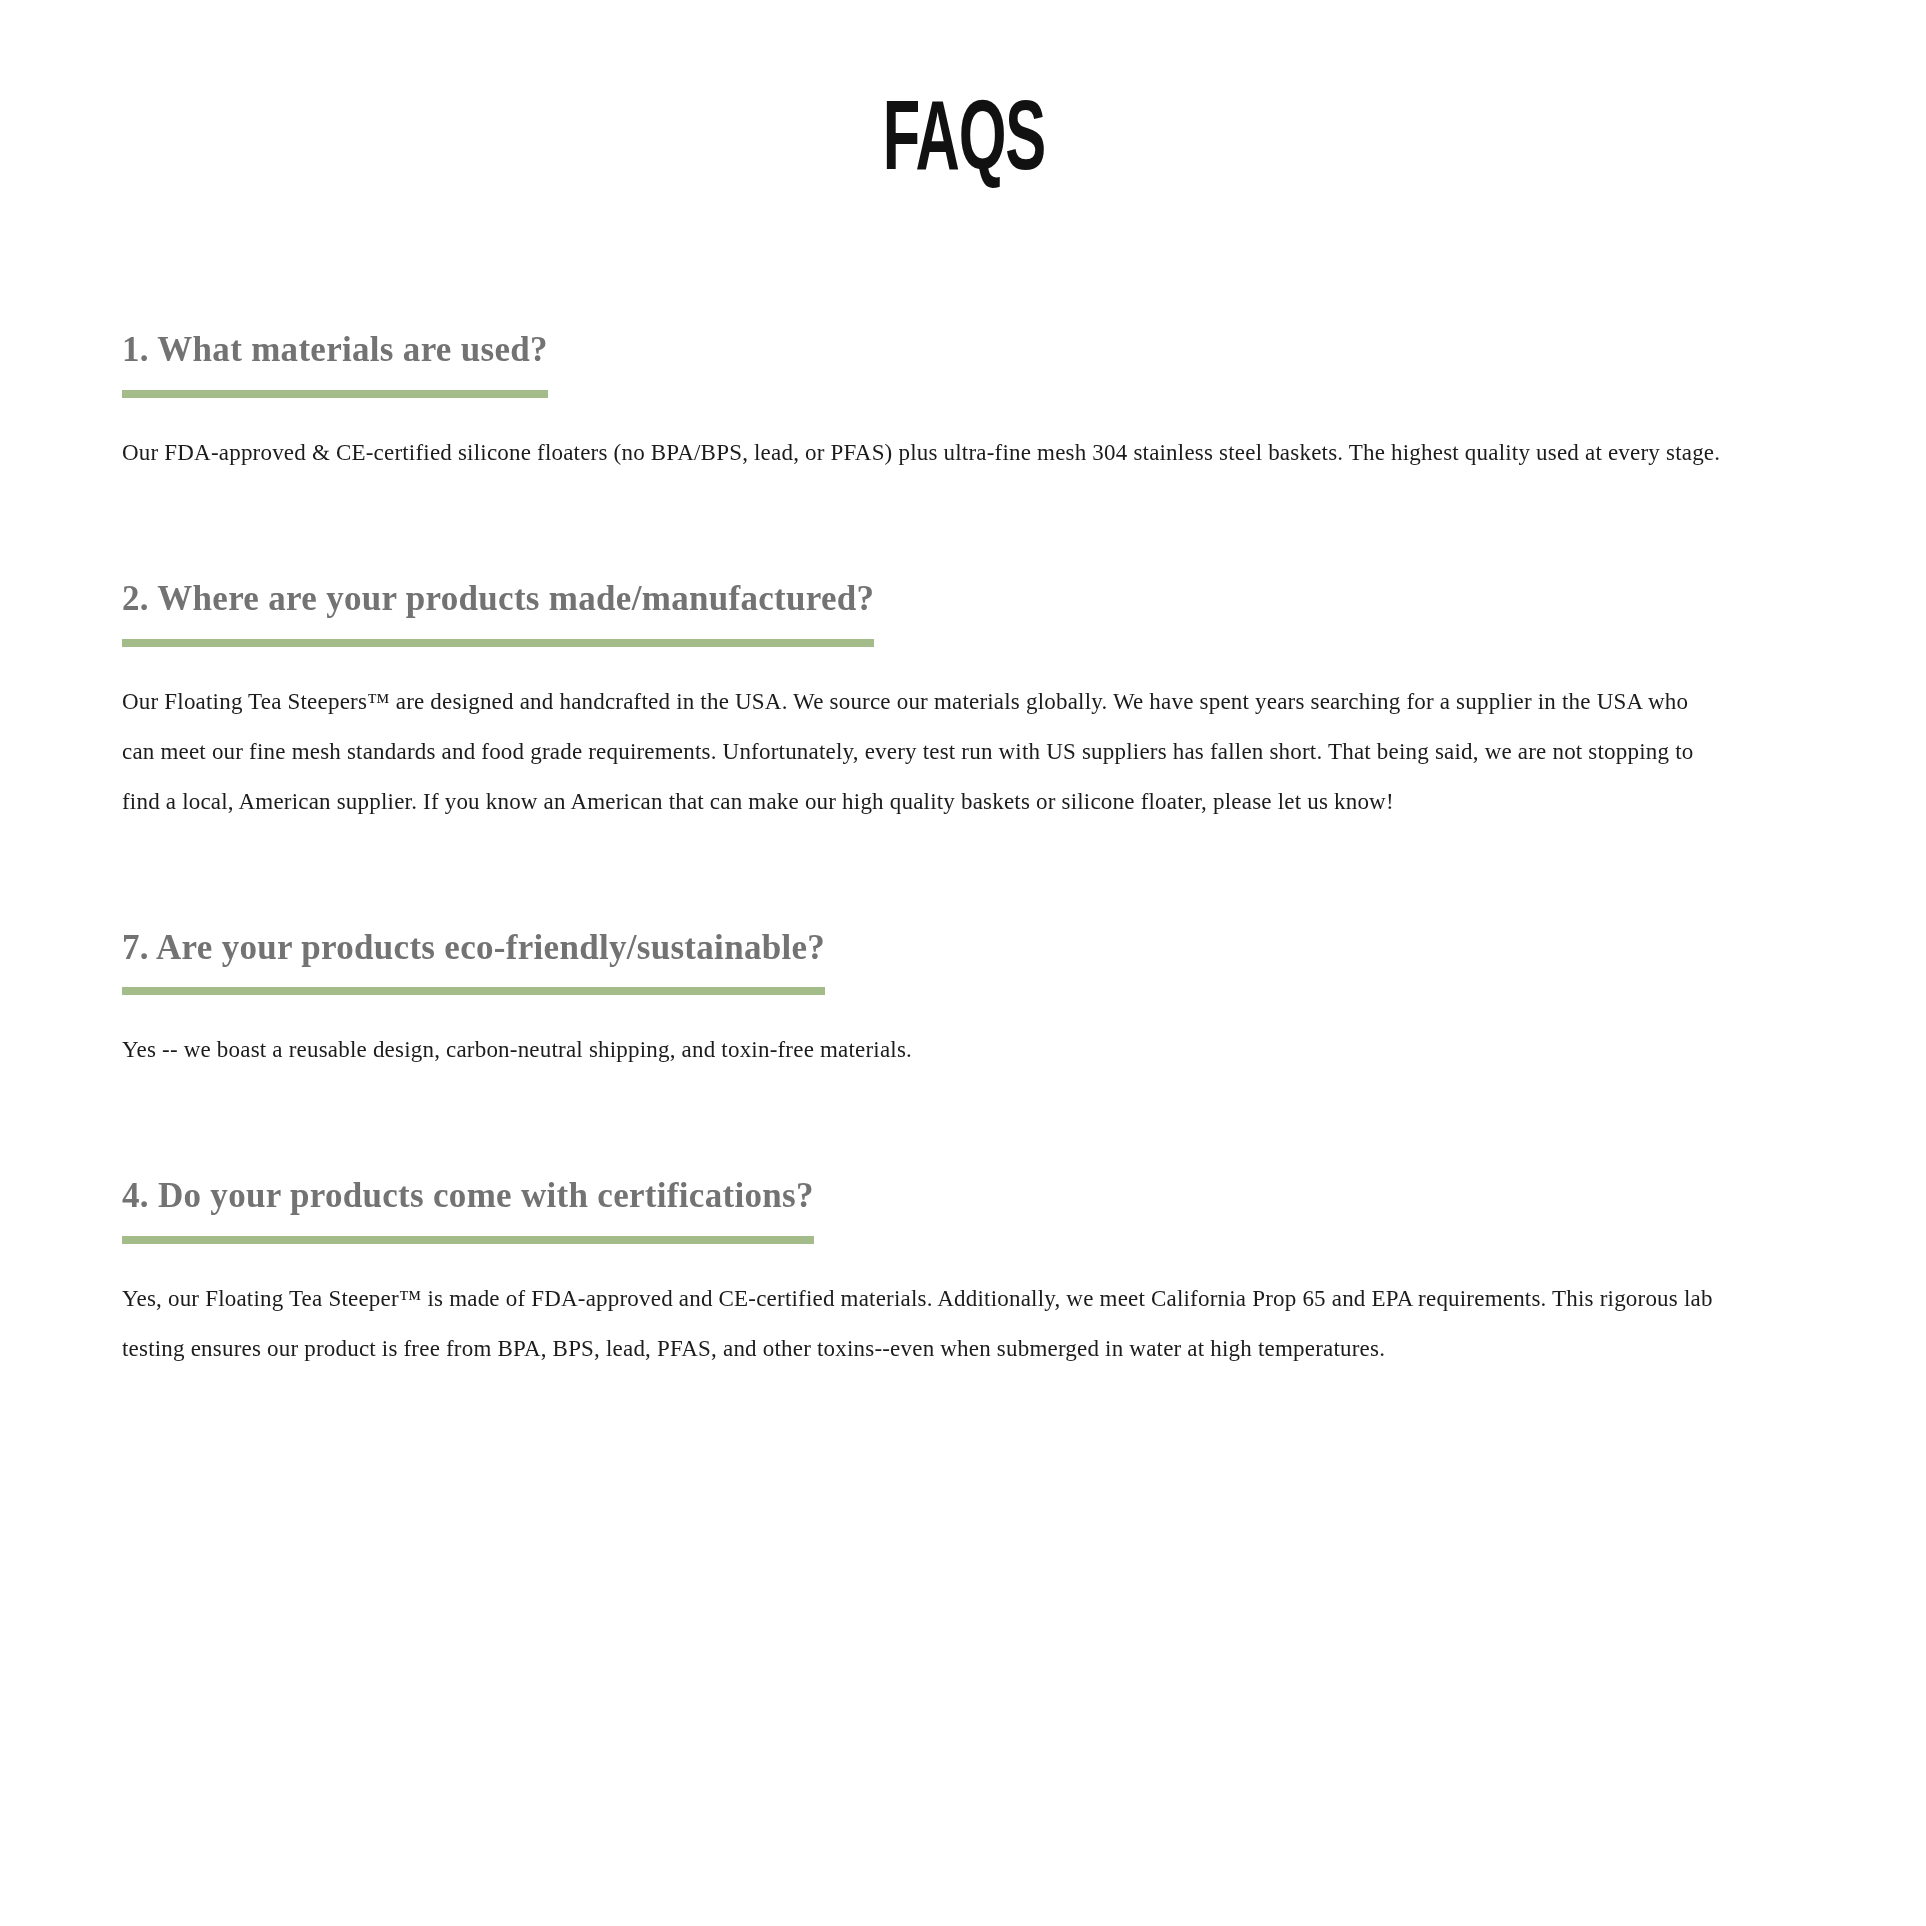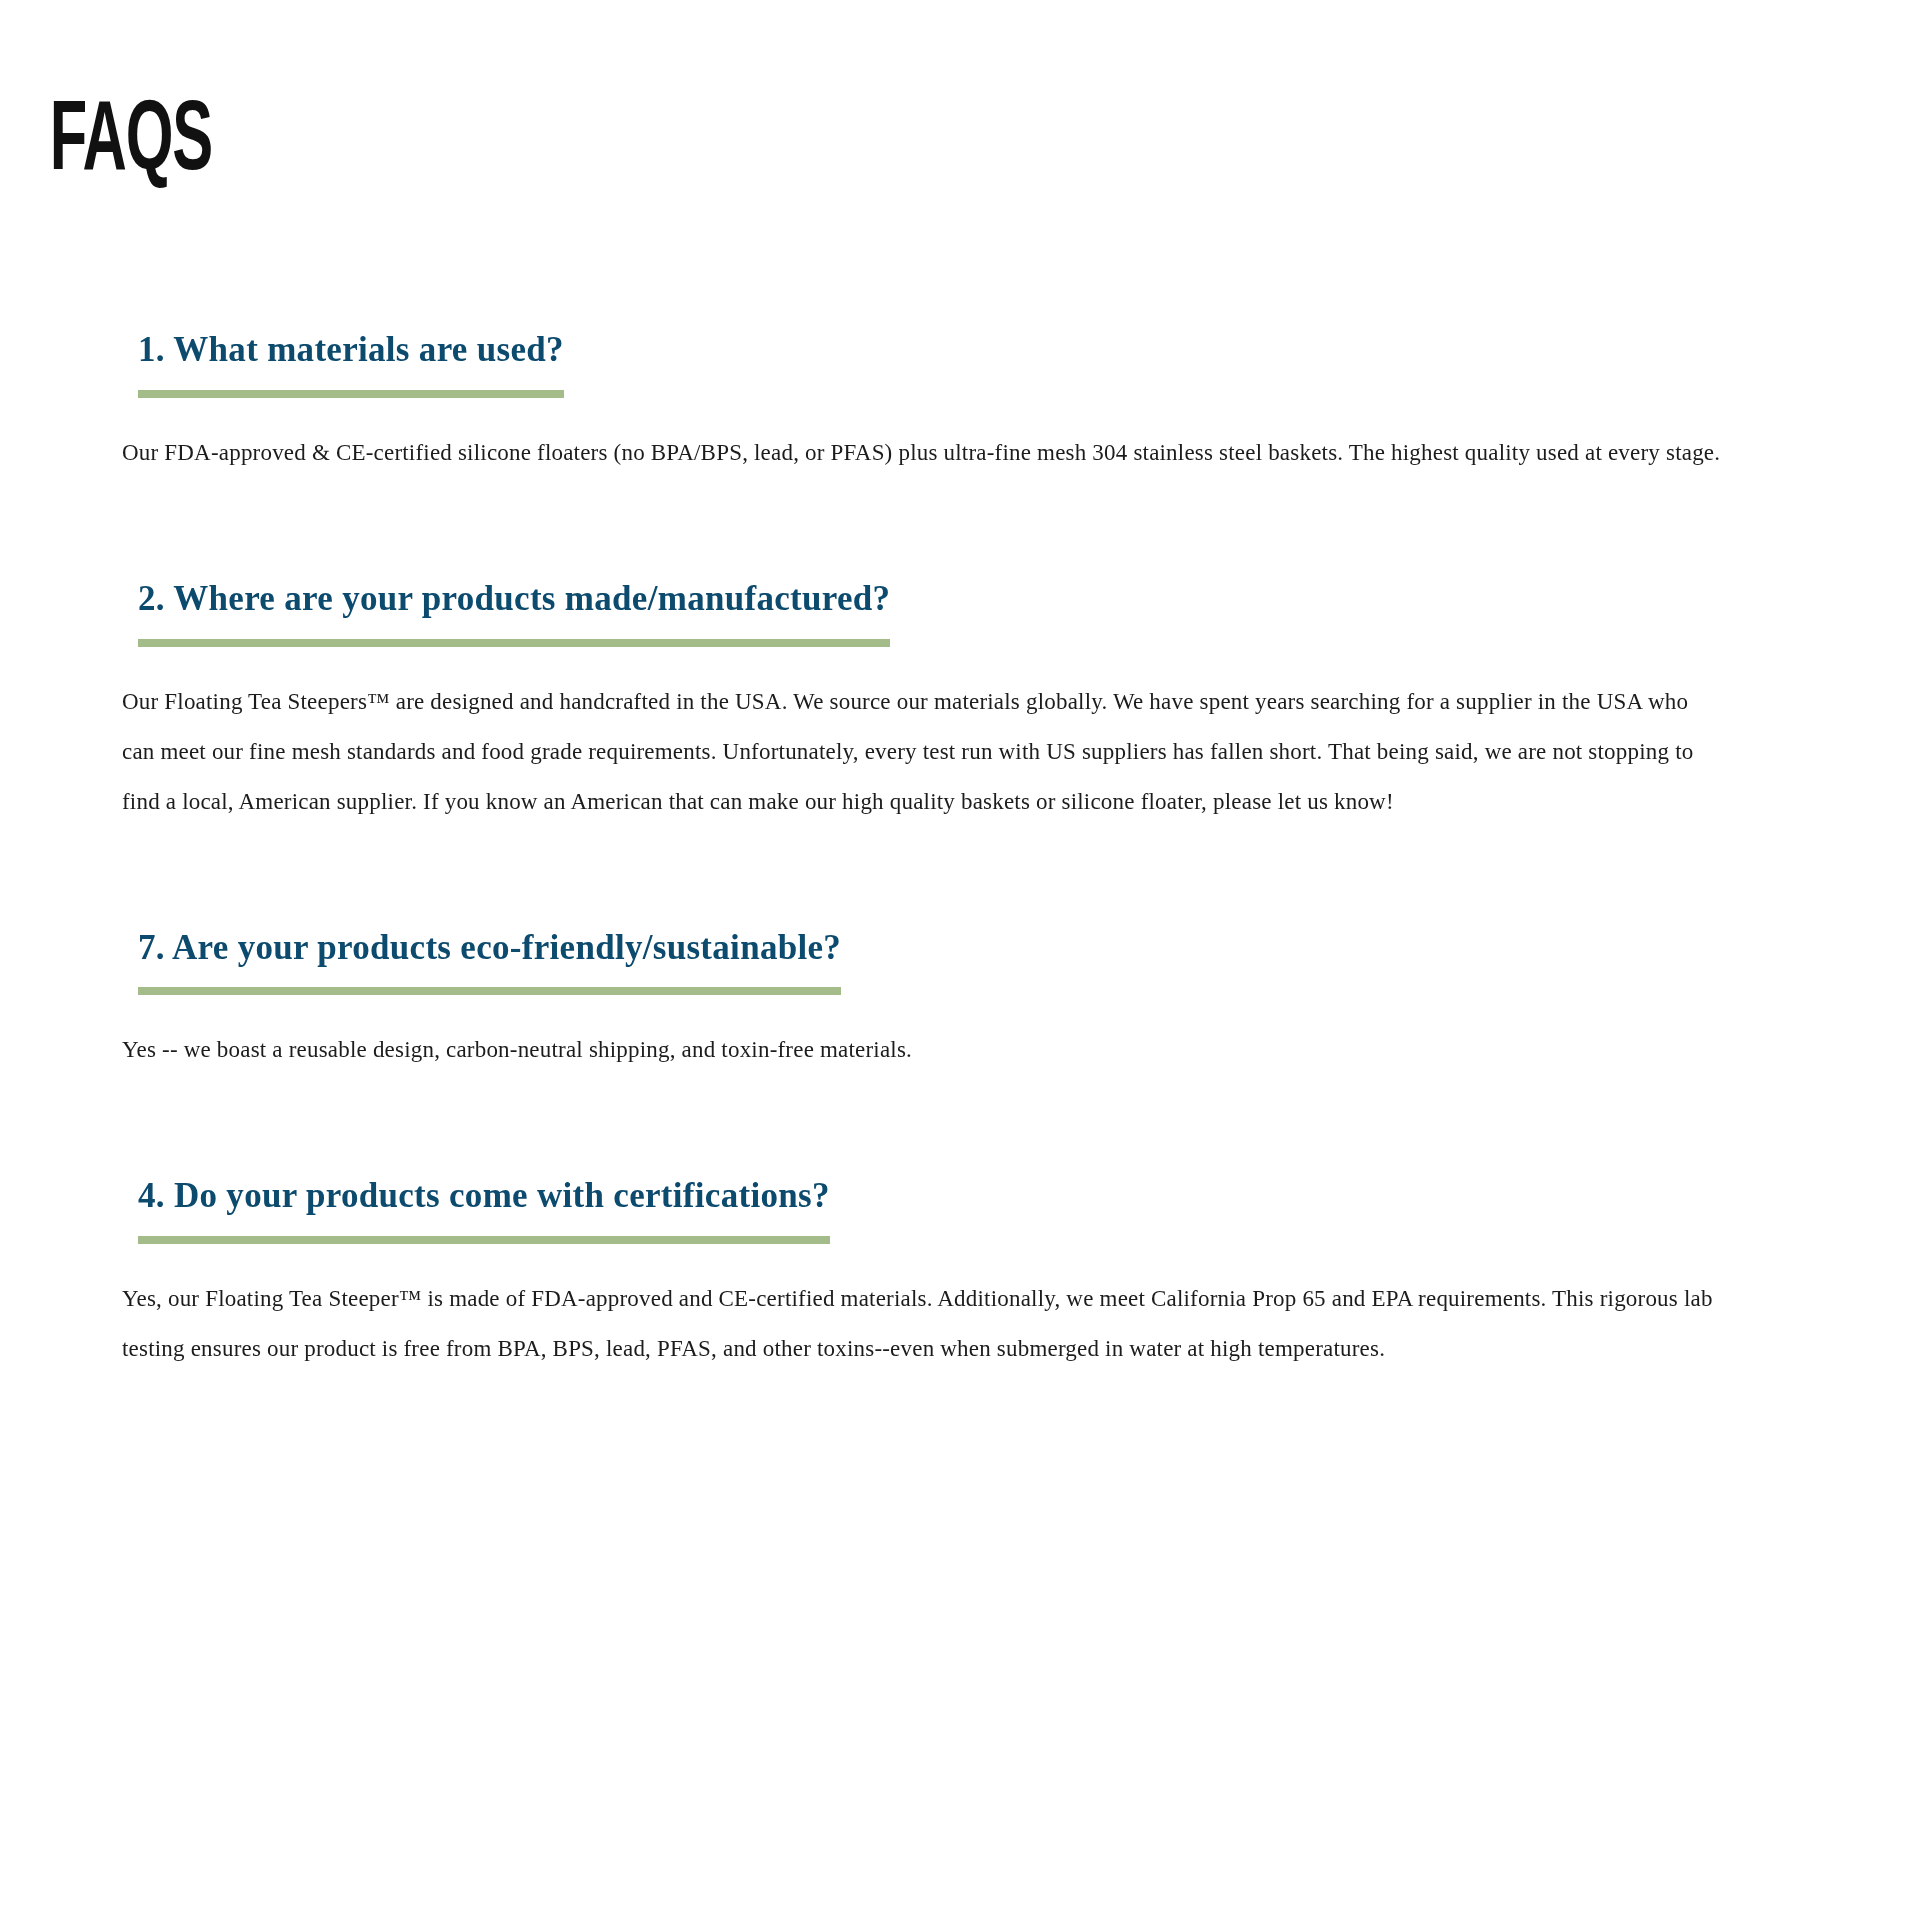--- a/index.html
+++ b/index.html
@@ -12,20 +12,21 @@
     width: 1927px;
     height: 1927px;
     background: var(--bg, #ffffff);
     color: var(--ink, #1b1b1b);
     font-family: "Liberation Serif", serif;
     overflow: hidden;
     box-sizing: border-box;
   }
   .title-wrap {
     margin-top: 85px;
+    text-align: center;
   }
   .title-text {
     display: inline-block;
     font-family: "Liberation Sans", sans-serif;
     font-weight: 900;
     font-size: 99px;
     line-height: 1.0;
     letter-spacing: -2px;
     color: #111111;
     transform: scaleX(0.62);
@@ -35,26 +36,26 @@
     margin-left: 122px;
     width: 1604px;
   }
   .faq-section {
     margin-bottom: 99px;
   }
   .faq-section.first {
     margin-top: 144px;
   }
   h2.q {
-    margin: 16px;
+    margin: 0;
     padding: 0;
     font-weight: bold;
     font-size: 35px;
     line-height: 1.25;
-    color: #0c4a6e;
+    color: #737373;
   }
   .q-text {
     display: inline-block;
     border-bottom: 8px solid var(--accent, #a3bc8a);
     padding-bottom: 18px;
     letter-spacing: 0.3px;
   }
   p.a {
     margin: 30px 0 0 0;
     font-size: 23px;

